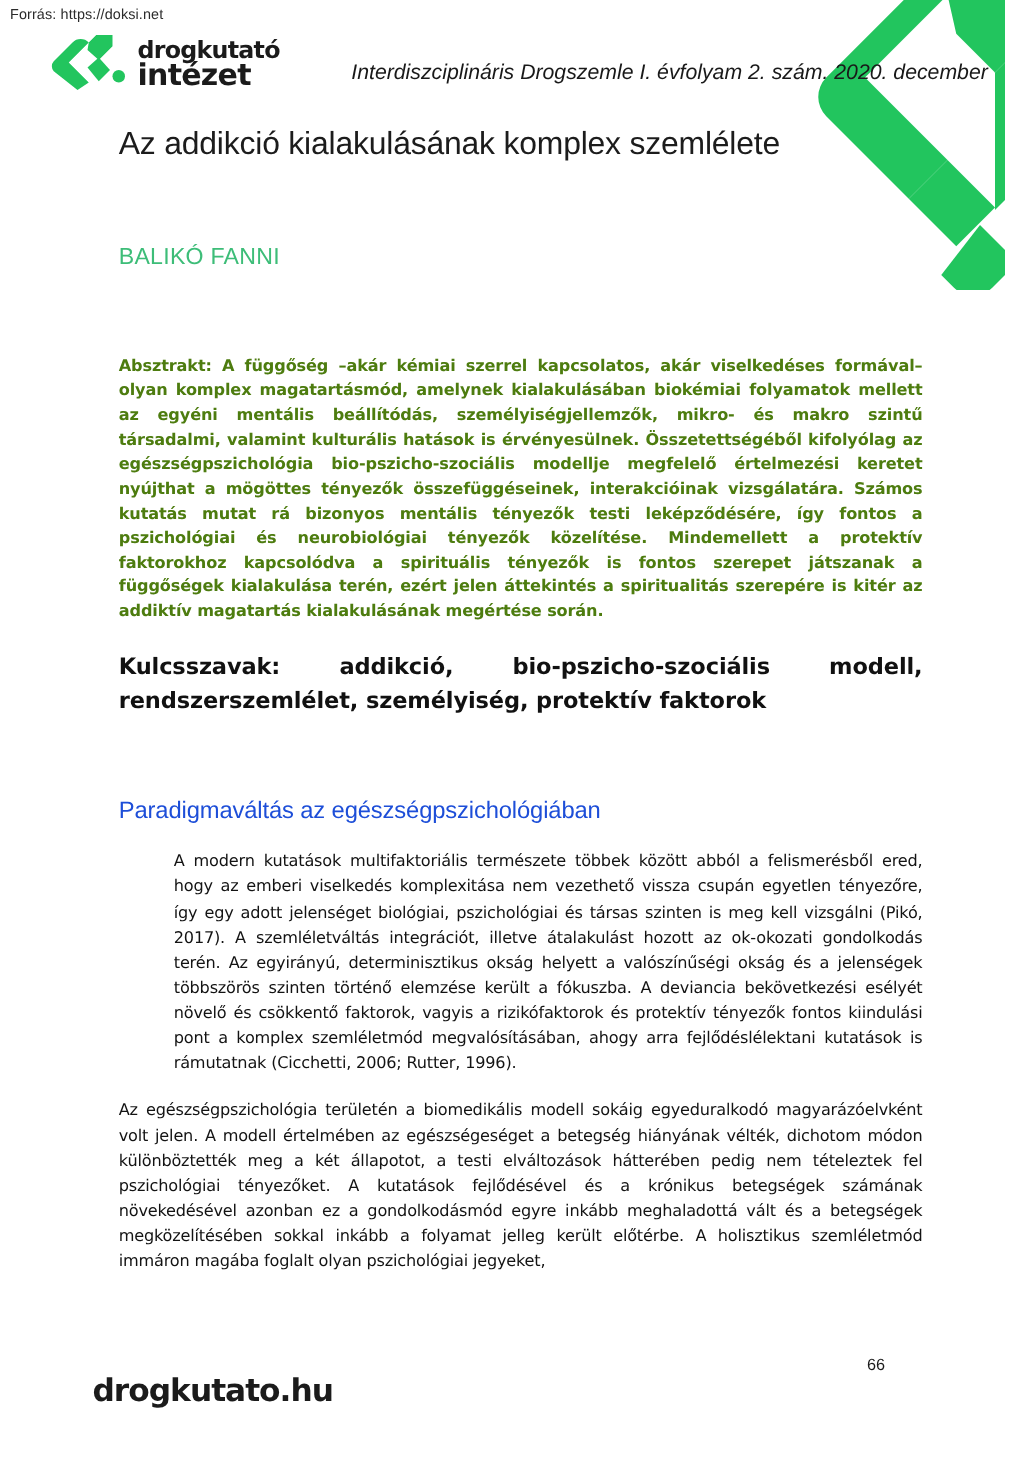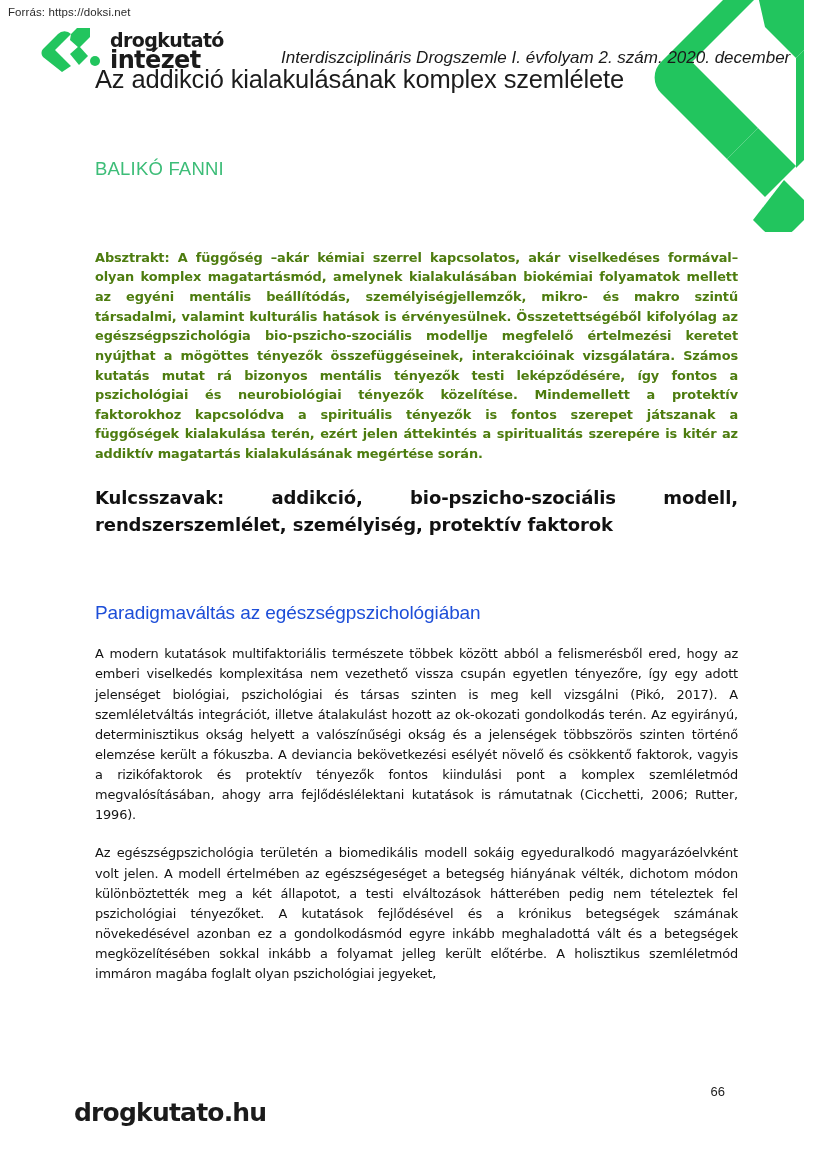--- a/index.html
+++ b/index.html
@@ -90,21 +90,21 @@
   .content {
     position: absolute;
     left: 95px;
     top: 0;
     width: 643px;
     z-index: 12;
   }
 
   .doc-title {
     margin: 0;
-    padding-top: 64px;
+    padding-top: 100px;
     font-family: "Liberation Sans", sans-serif;
     font-weight: normal;
     font-size: 25.5px;
     line-height: 1.25;
     color: #1c1c1c;
     letter-spacing: -0.15px;
   }
 
   .author {
     margin: 0;
@@ -153,26 +153,26 @@
   .body-para {
     margin: 0;
     padding-top: 18px;
     font-family: "DejaVu Sans", sans-serif;
     font-size: 12.9px;
     line-height: 1.56;
     text-align: justify;
     color: #131313;
     letter-spacing: -0.15px;
   }
-  .body-para.first { padding-top: 20px; }
+  .body-para.first { padding-top: 20px; margin-left: 44px; }
 
   
   .page-number {
     position: absolute;
-    right: 79px;
+    right: 96px;
     top: 1084px;
     font-family: "Liberation Sans", sans-serif;
     font-size: 13px;
     color: #1c1c1c;
     z-index: 12;
   }
   .footer-brand {
     position: absolute;
     left: 42px;
     top: 1098px;

